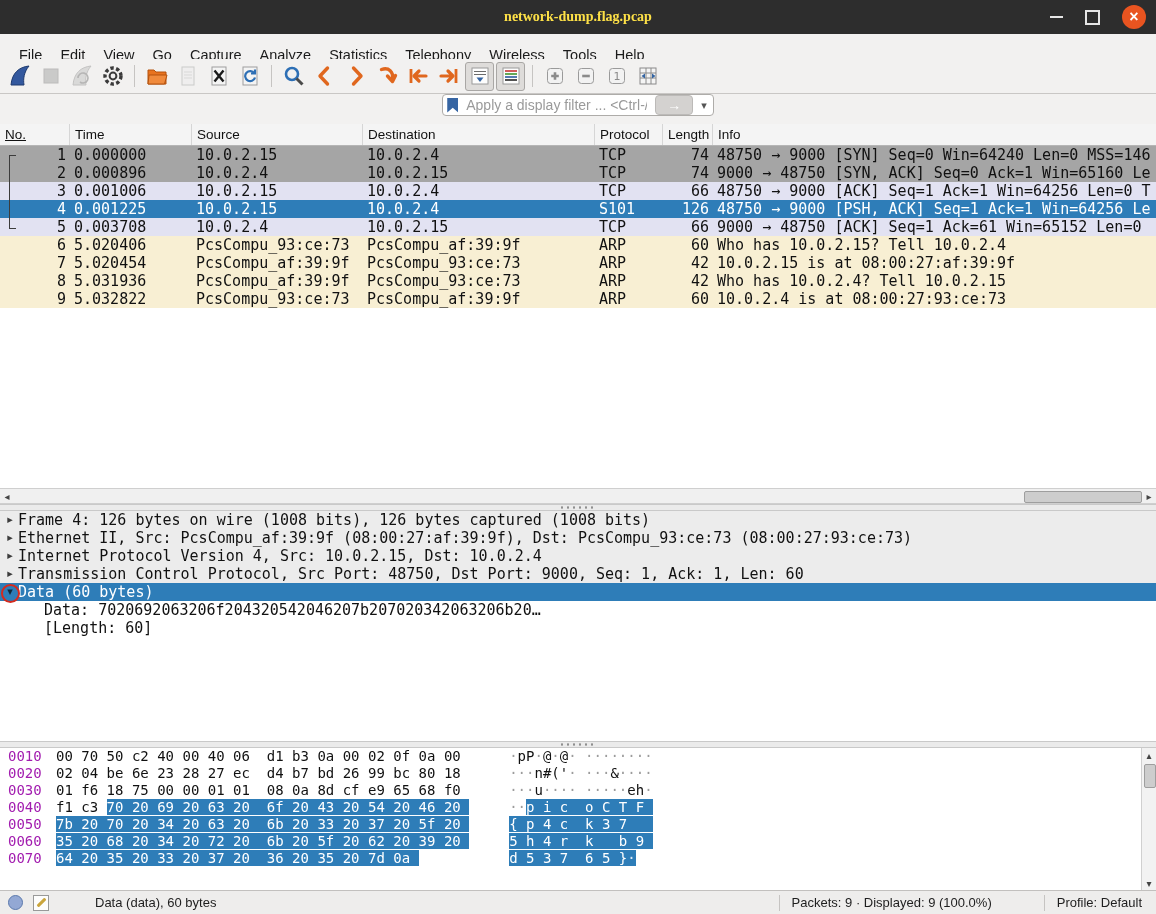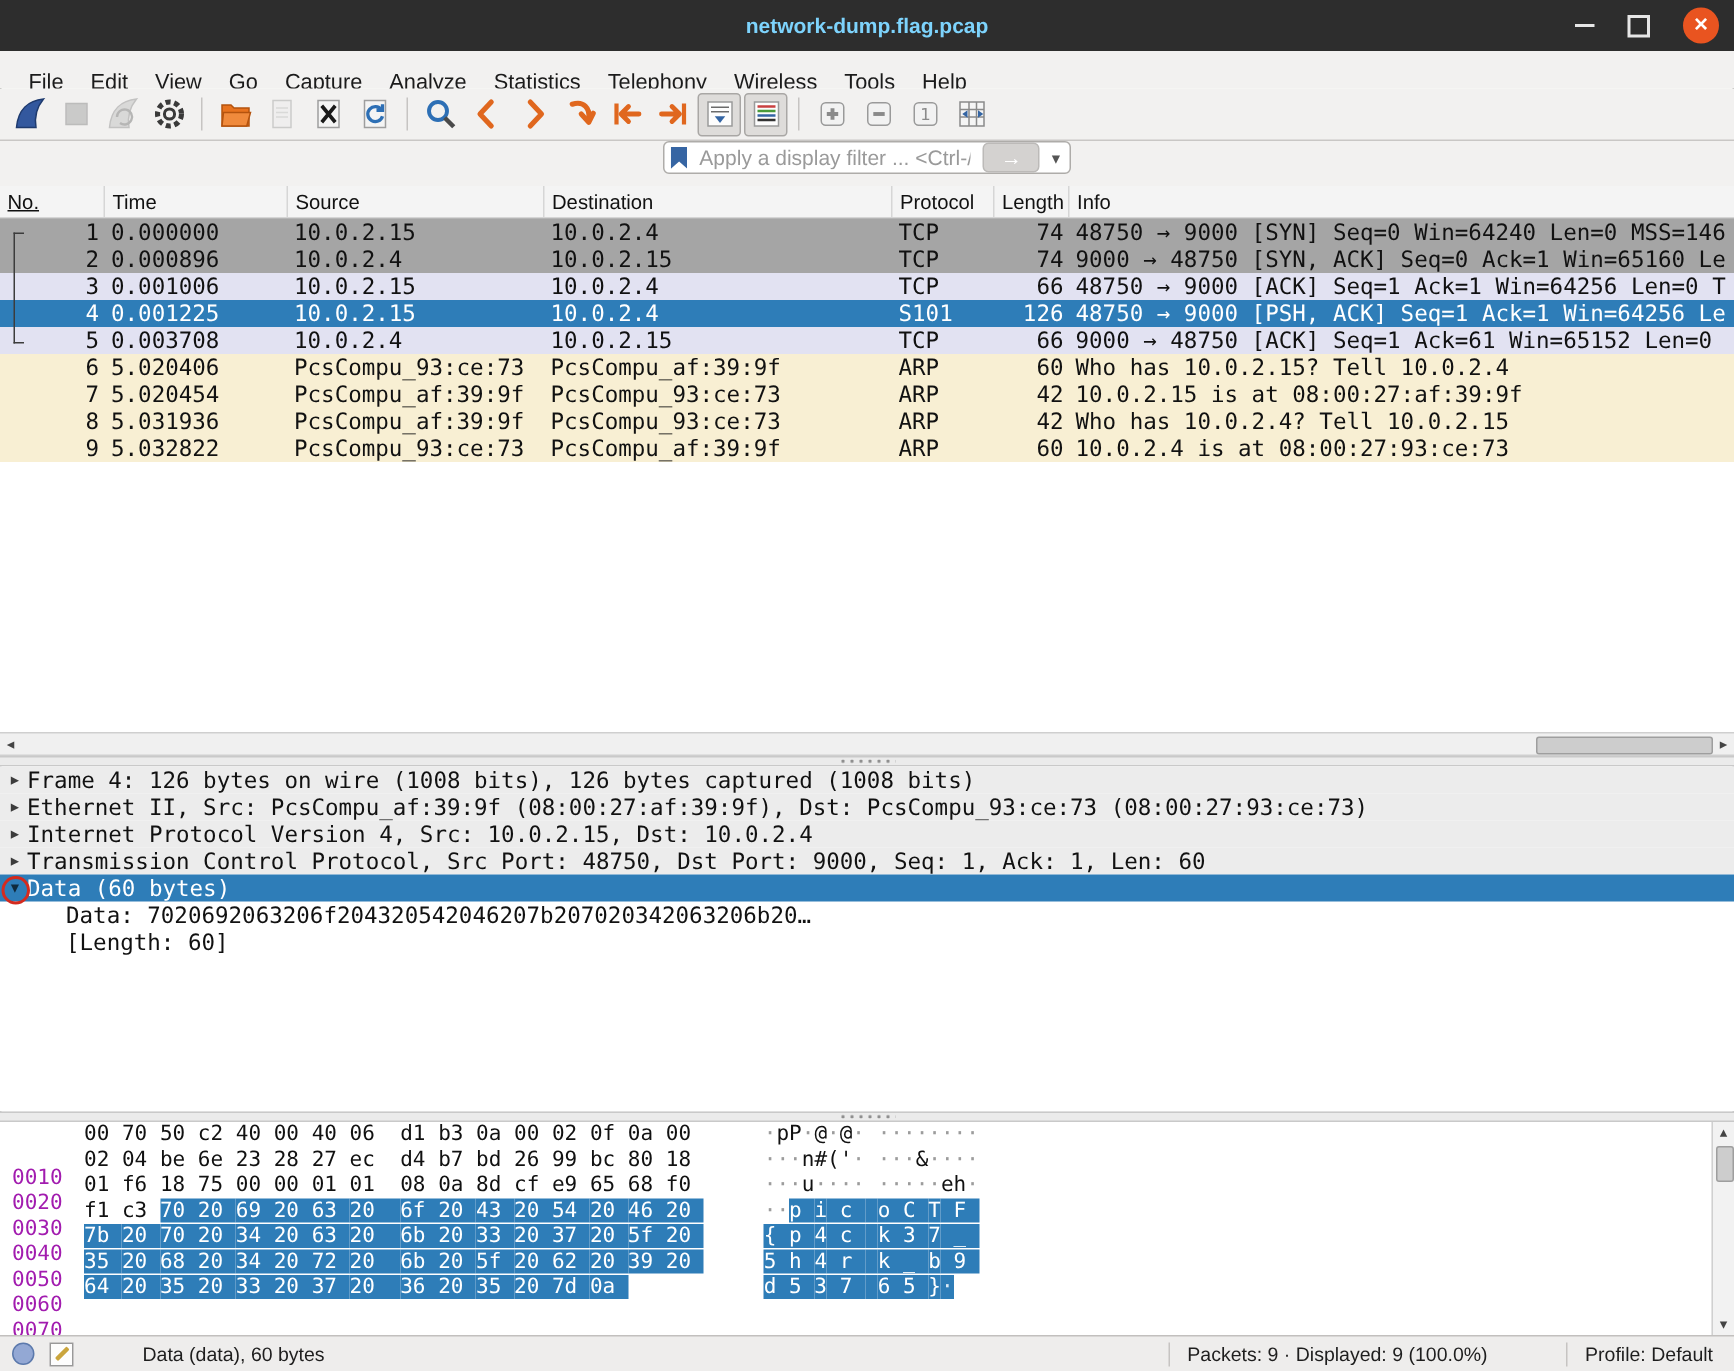--- a/index.html
+++ b/index.html
@@ -1,21 +1,21 @@
 <!DOCTYPE html>
 <html><head>
 <meta charset="utf-8">
 <style>
   html,body{margin:0;padding:0;background:#d8d6d3;}
   .window{position:relative;width:1156px;height:914px;background:#fff;overflow:hidden;
           font-family:"Liberation Sans",sans-serif;outline:1px solid #565656;outline-offset:-1px;}
   
   .titlebar{position:absolute;left:0;top:0;width:1156px;height:34px;background:#2d2d2d;
             display:flex;align-items:center;justify-content:center;}
-  .title{color:#7dd3fc;font-weight:bold;font-size:14px;}
+  .title{color:#fde047;font-weight:bold;font-size:14px;font-family:Liberation Serif, serif;}
   .win-controls{position:absolute;right:10px;top:0;height:34px;display:flex;align-items:center;gap:22px;}
   .btn-min{width:13px;height:2px;background:#e6e6e6;}
   .btn-max{width:11px;height:11px;border:2px solid #e6e6e6;}
   .btn-close{width:24px;height:24px;border-radius:50%;background:#e95420;color:#fff;
              display:flex;align-items:center;justify-content:center;font-size:16px;font-weight:bold;line-height:1;}
   
   .menubar{position:absolute;left:0;top:34px;width:1156px;height:25px;background:#f2f1f0;
            display:flex;align-items:center;padding-left:10px;box-sizing:border-box;font-size:14.5px;color:#1b1b1b;}
   .menu-item{padding:2px 9px;margin-top:16px;}
   
@@ -75,21 +75,21 @@
         white-space:pre;display:flex;align-items:center;position:relative;}
   .drow.dgray{background:#ececec;}
   .drow.dsel{background:#2e7db8;color:#fff;}
   .d-arrow{width:16px;text-align:center;font-family:"DejaVu Sans",sans-serif;font-size:11px;color:#3c3c3c;flex-shrink:0;margin-left:2px;}
   .dsel .d-arrow{color:#102a3c;}
   .d-indent{margin-left:28px;}
   .red-circle{position:absolute;left:1px;top:1px;width:15px;height:15px;border:2px solid #d42a1e;border-radius:50%;}
   
   .hexpane{position:absolute;left:0;top:748px;width:1156px;height:142px;background:#fff;overflow:hidden;}
   .hrow{height:17px;line-height:17px;font-family:"DejaVu Sans Mono",monospace;font-size:14px;color:#111;white-space:pre;display:flex;}
-  .off{color:#a21caf;width:42px;margin-left:8px;flex-shrink:0;margin-top:29px;}
+  .off{color:#a21caf;width:42px;margin-left:8px;flex-shrink:0;}
   .hexcol{margin-left:6px;}
   .asccol{margin-left:40px;}
   .hl{background:#2e7db8;color:#fff;}
   .np{color:#9c9c9c;}
   .hl.np{color:#dceaf5;}
   .vscroll{position:absolute;right:0;top:0;width:15px;height:142px;background:#f2f2f2;border-left:1px solid #d0d0d0;box-sizing:border-box;}
   .vs-arrow{position:absolute;left:0;width:14px;height:14px;display:flex;align-items:center;justify-content:center;color:#444;
             font-size:10px;font-family:"DejaVu Sans",sans-serif;}
   .vs-thumb{position:absolute;left:2px;top:16px;width:10px;height:22px;background:#cdcdcd;border:1px solid #9e9e9e;border-radius:2px;}
   

